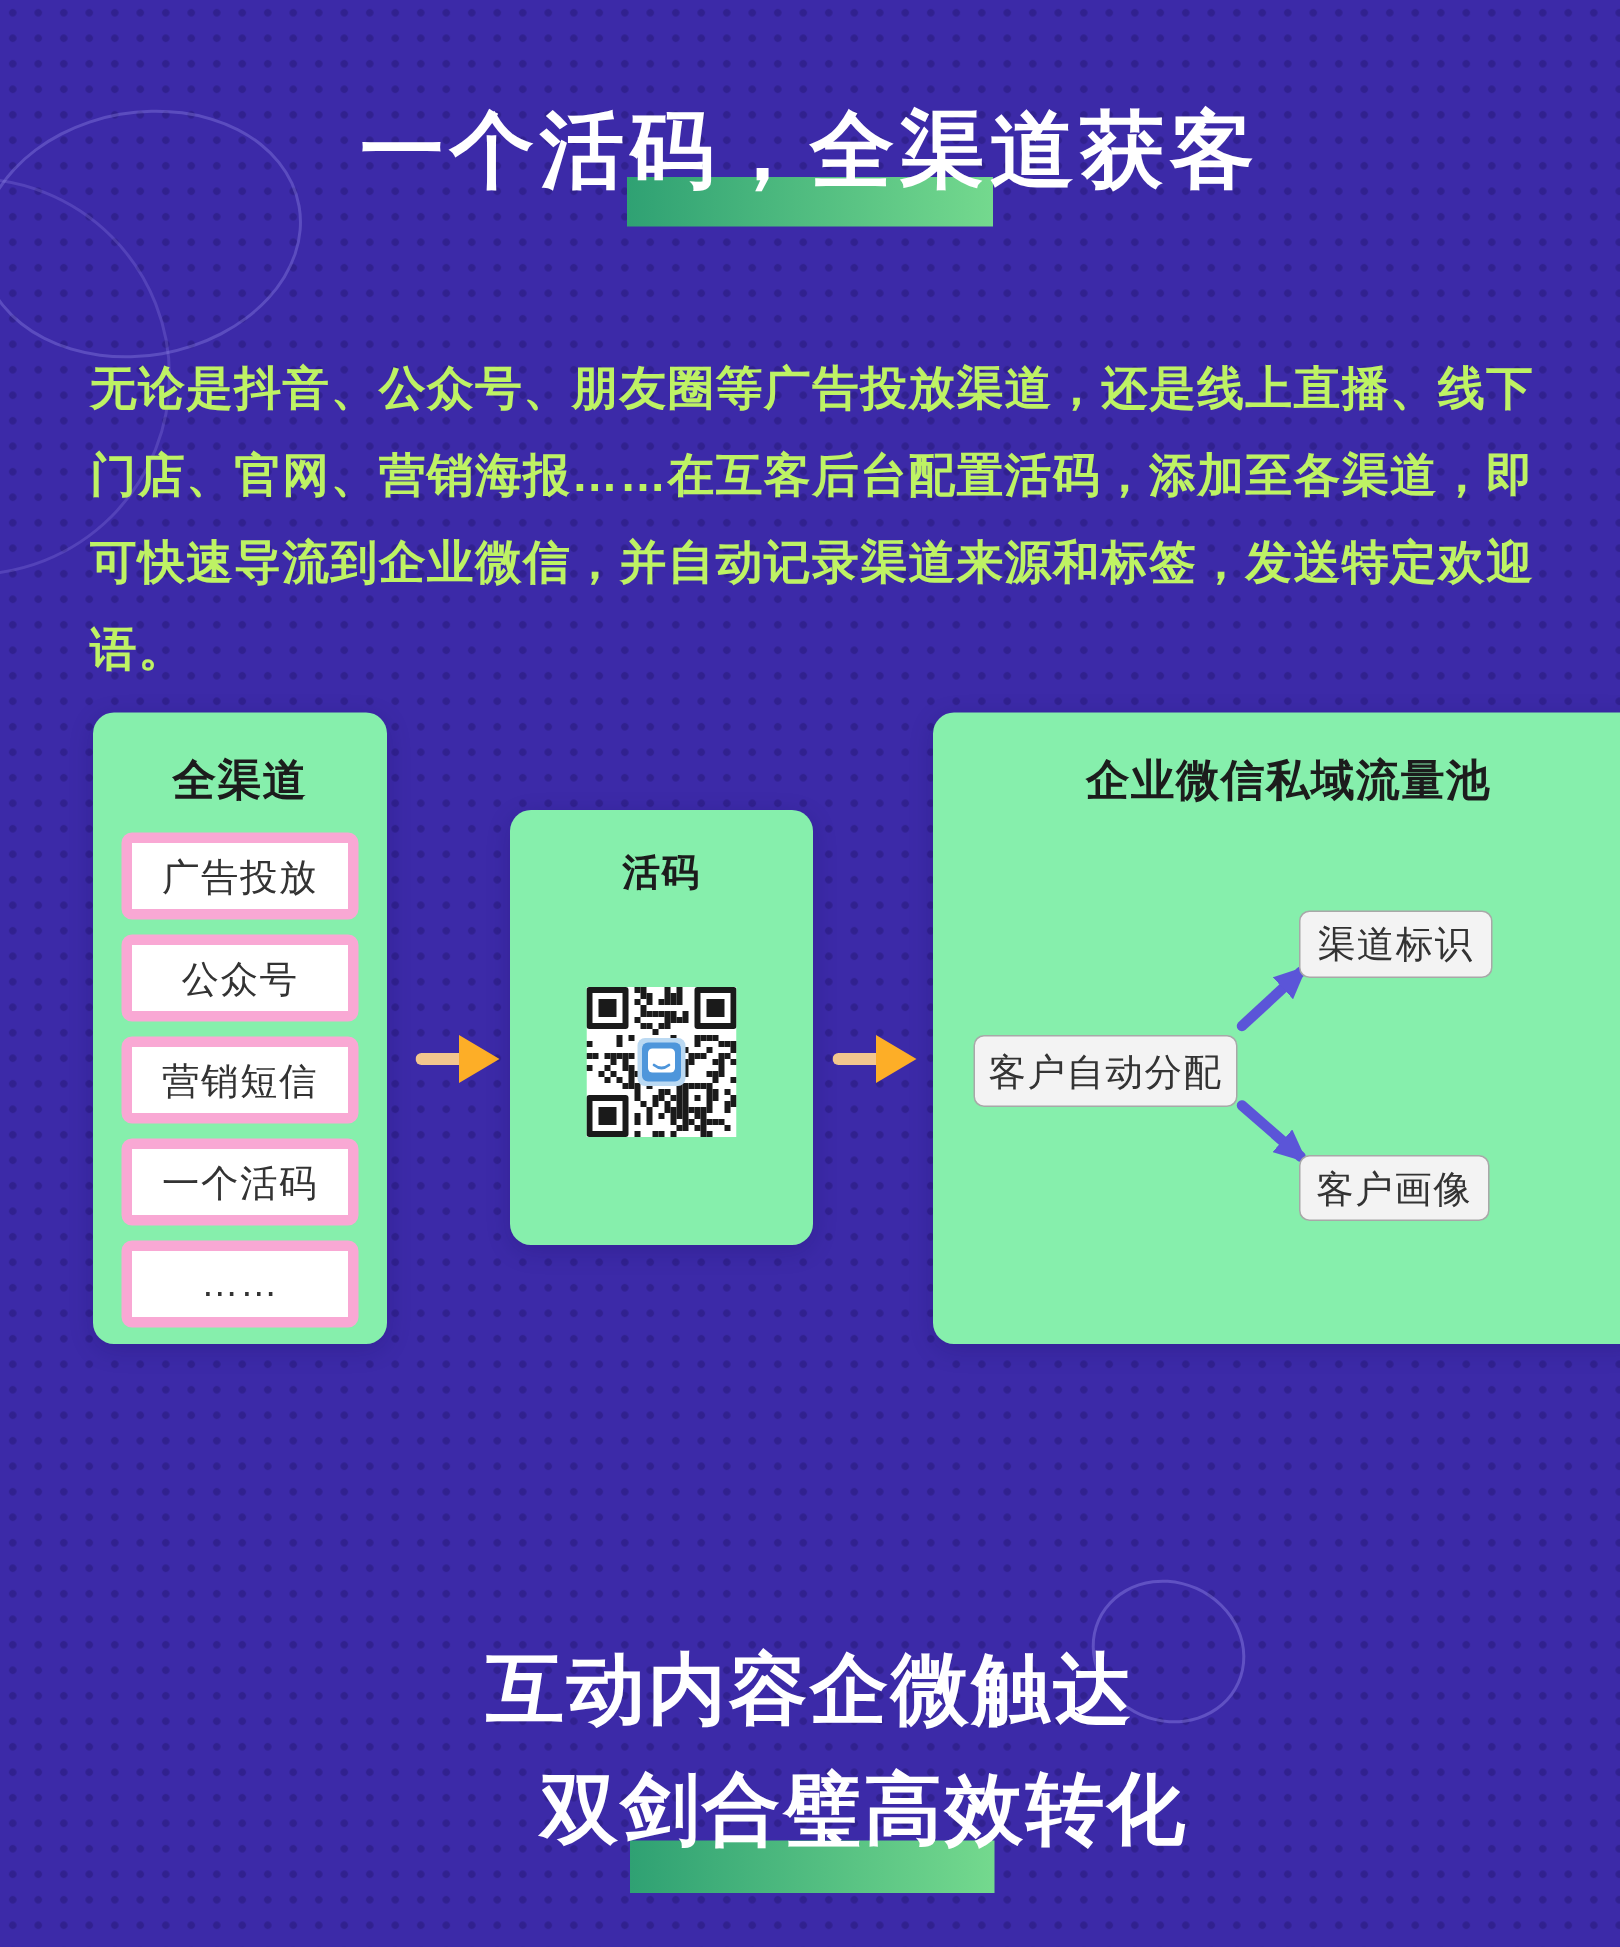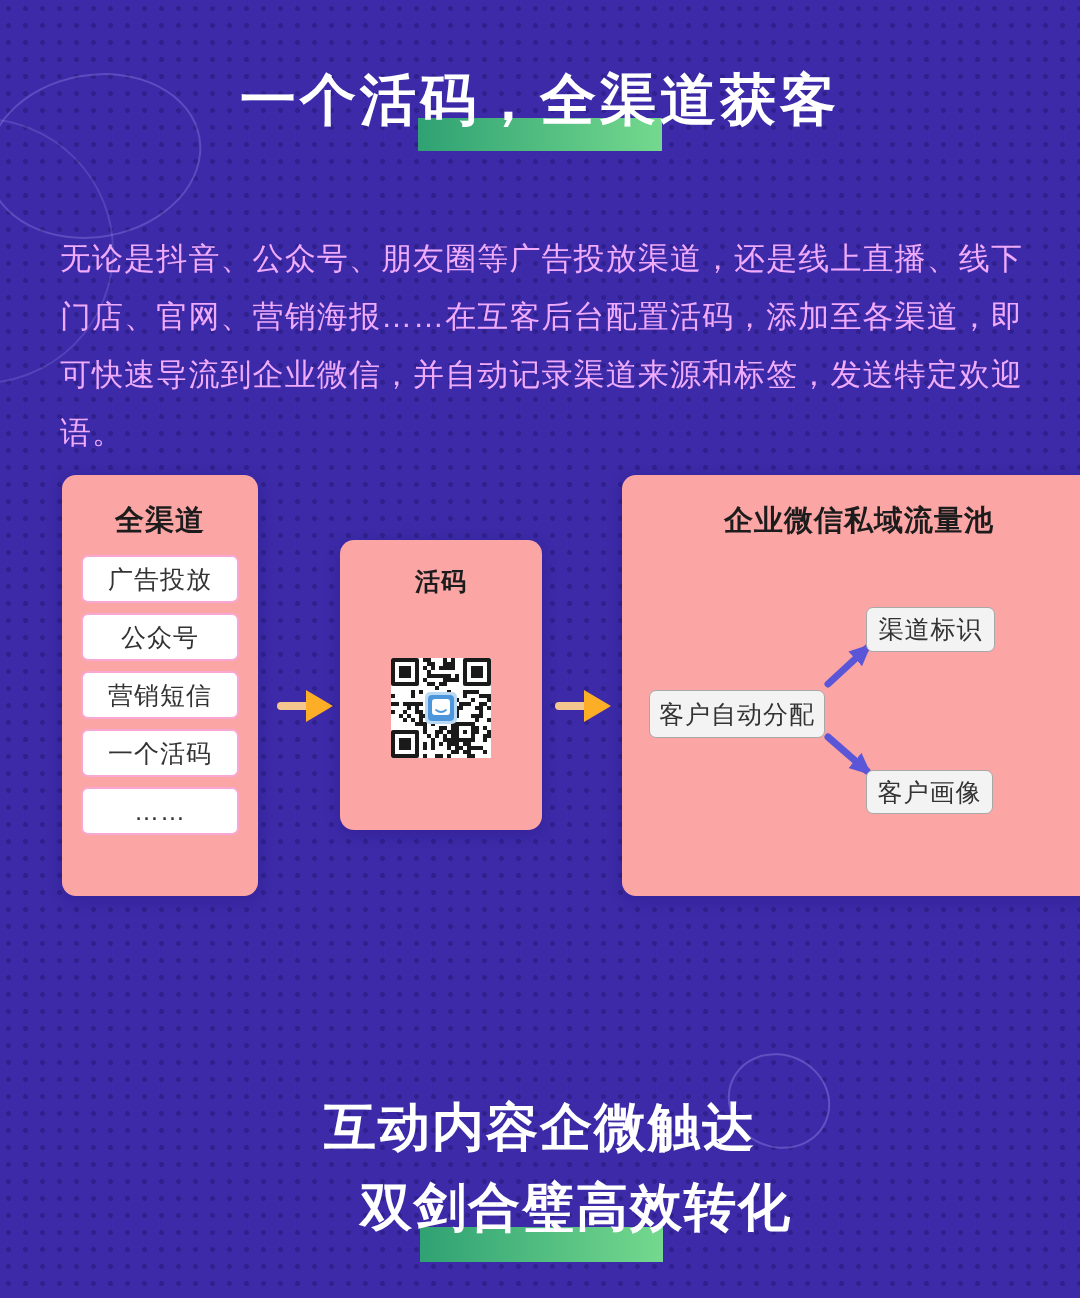--- a/index.html
+++ b/index.html
@@ -21,34 +21,34 @@
     font-size:56px;font-weight:700;letter-spacing:4px;z-index:2;margin:0;line-height:1.2;
   }
   .hero-bar,.footer-bar{
     position:absolute;background:linear-gradient(90deg,#2FA173,#74D98E);z-index:1;
   }
   .hero-bar{left:418px;top:118px;width:244px;height:33px;}
   .footer-bar{left:420px;top:1227px;width:243px;height:35px;}
 
   .intro{
     position:absolute;left:60px;top:230px;width:963px;z-index:2;margin:0;
-    font-size:31px;line-height:58px;letter-spacing:1.1px;text-align:justify;color:#f0abfc;
+    font-size:31px;line-height:58px;letter-spacing:1.1px;text-align:justify;color:#bef264;font-weight:bold;
   }
 
   .card{
-    position:absolute;background:#fca5a5;border-radius:14px;color:#222;
+    position:absolute;background:#86efac;border-radius:14px;color:#222;
     box-shadow:0 4px 16px rgba(15,8,70,0.18);
   }
   .card h2{margin:0;text-align:center;font-weight:700;color:#1c1c1c;}
 
   .card-channels{left:62px;top:475px;width:196px;height:421px;}
   .card-channels h2{margin-top:26px;font-size:29px;letter-spacing:1px;}
   .chan-list{position:absolute;left:19px;right:19px;top:80px;}
   .chan-item{
-    height:44px;border:2px solid #f9a8d4;border-radius:7px;margin-bottom:10px;
+    height:44px;border:7px solid #f9a8d4;border-radius:7px;margin-bottom:10px;
     display:flex;align-items:center;justify-content:center;
     font-size:25px;color:#333;background:#fff;letter-spacing:1px;
   }
 
   .flow-arrow{position:absolute;width:58px;height:40px;}
   .flow-arrow-1{left:277px;top:686px;}
   .flow-arrow-2{left:555px;top:686px;}
 
   .card-qr{left:340px;top:540px;width:202px;height:290px;}
   .card-qr h2{margin-top:25px;font-size:25px;letter-spacing:1px;}

